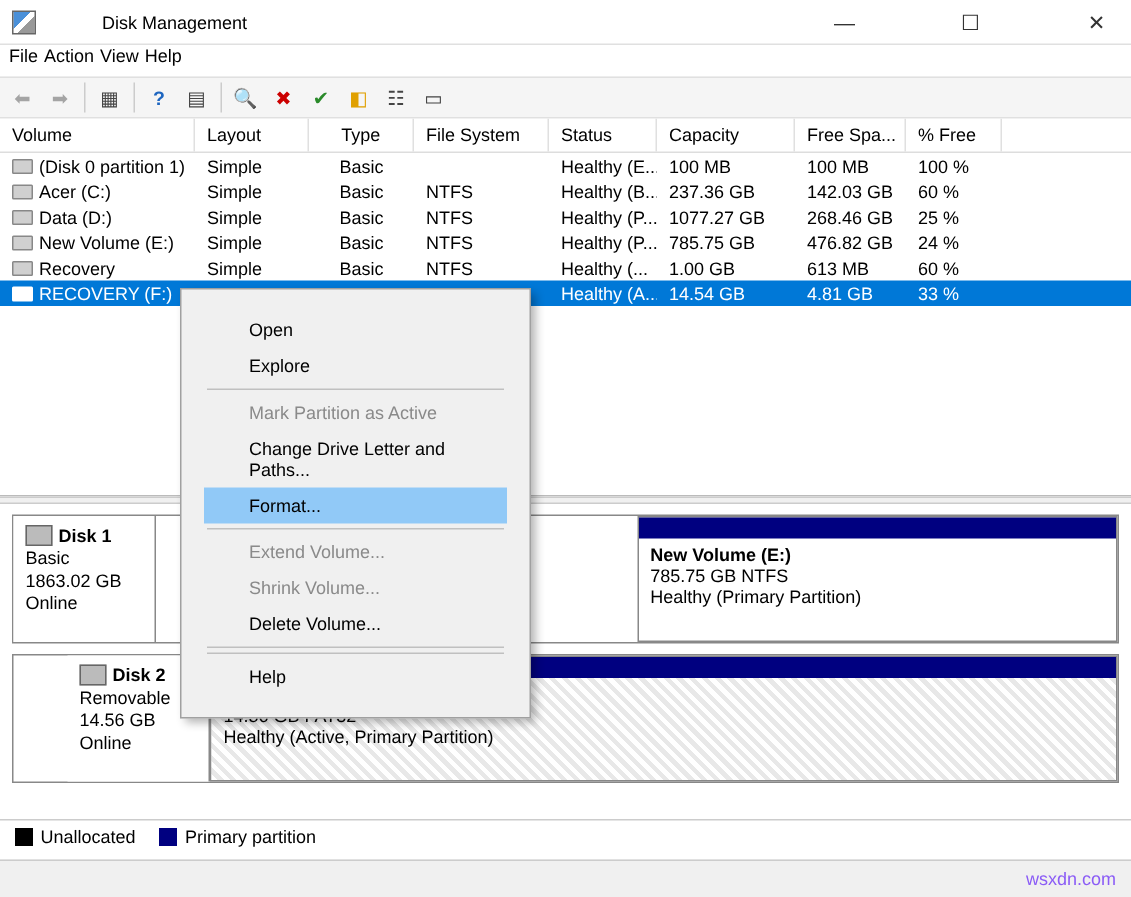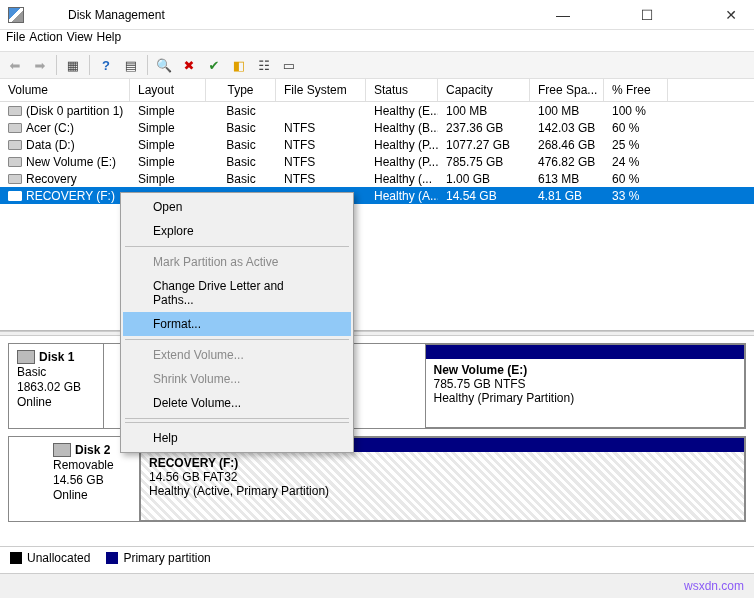--- a/index.html
+++ b/index.html
@@ -42,21 +42,21 @@
     .halved .partcell{ width:50%; }
     .hatched .partbody{ background:repeating-linear-gradient(45deg,#fff,#fff 3px,#e8e8e8 3px,#e8e8e8 6px);}
     .hidepart { visibility:hidden; }
     
     .legend { position:absolute; bottom:30px; left:0; right:0; height:22px; border-top:1px solid #ccc; display:flex; align-items:center; padding:0 10px; gap:16px; background:#fff;}
     .lgitem{display:flex; align-items:center; gap:5px;}
     .lgbox{width:12px; height:12px;}
     
     .statusbar{ position:absolute; bottom:0; left:0; right:0; height:25px; border-top:1px solid #ccc; background:#f0f0f0; display:flex; justify-content:flex-end; align-items:center; padding:0 10px; color:#8b5cf6;}
     
-    .ctxmenu { position:absolute; left:120px; top:192px; width:234px; background:#f0f0f0; border:1px solid #a0a0a0; box-shadow:3px 3px 6px rgba(0,0,0,.3); padding:2px;}
+    .ctxmenu { position:absolute; left:120px; top:192px; width:234px; background:#f0f0f0; border:1px solid #a0a0a0; box-shadow:3px 3px 6px rgba(0,0,0,.3); padding:15px;}
     .ctxitem { padding:5px 30px; font-size:12px; }
     .ctxitem.disabled{ color:#8a8a8a;}
     .ctxitem.hover{ background:#91c9f7;}
     .ctxsep{ height:1px; background:#c0c0c0; margin:3px 2px;}
   </style>
 </head>
 <body>
 
 <div class="titlebar">
   <div class="titlebar-icon"></div>

